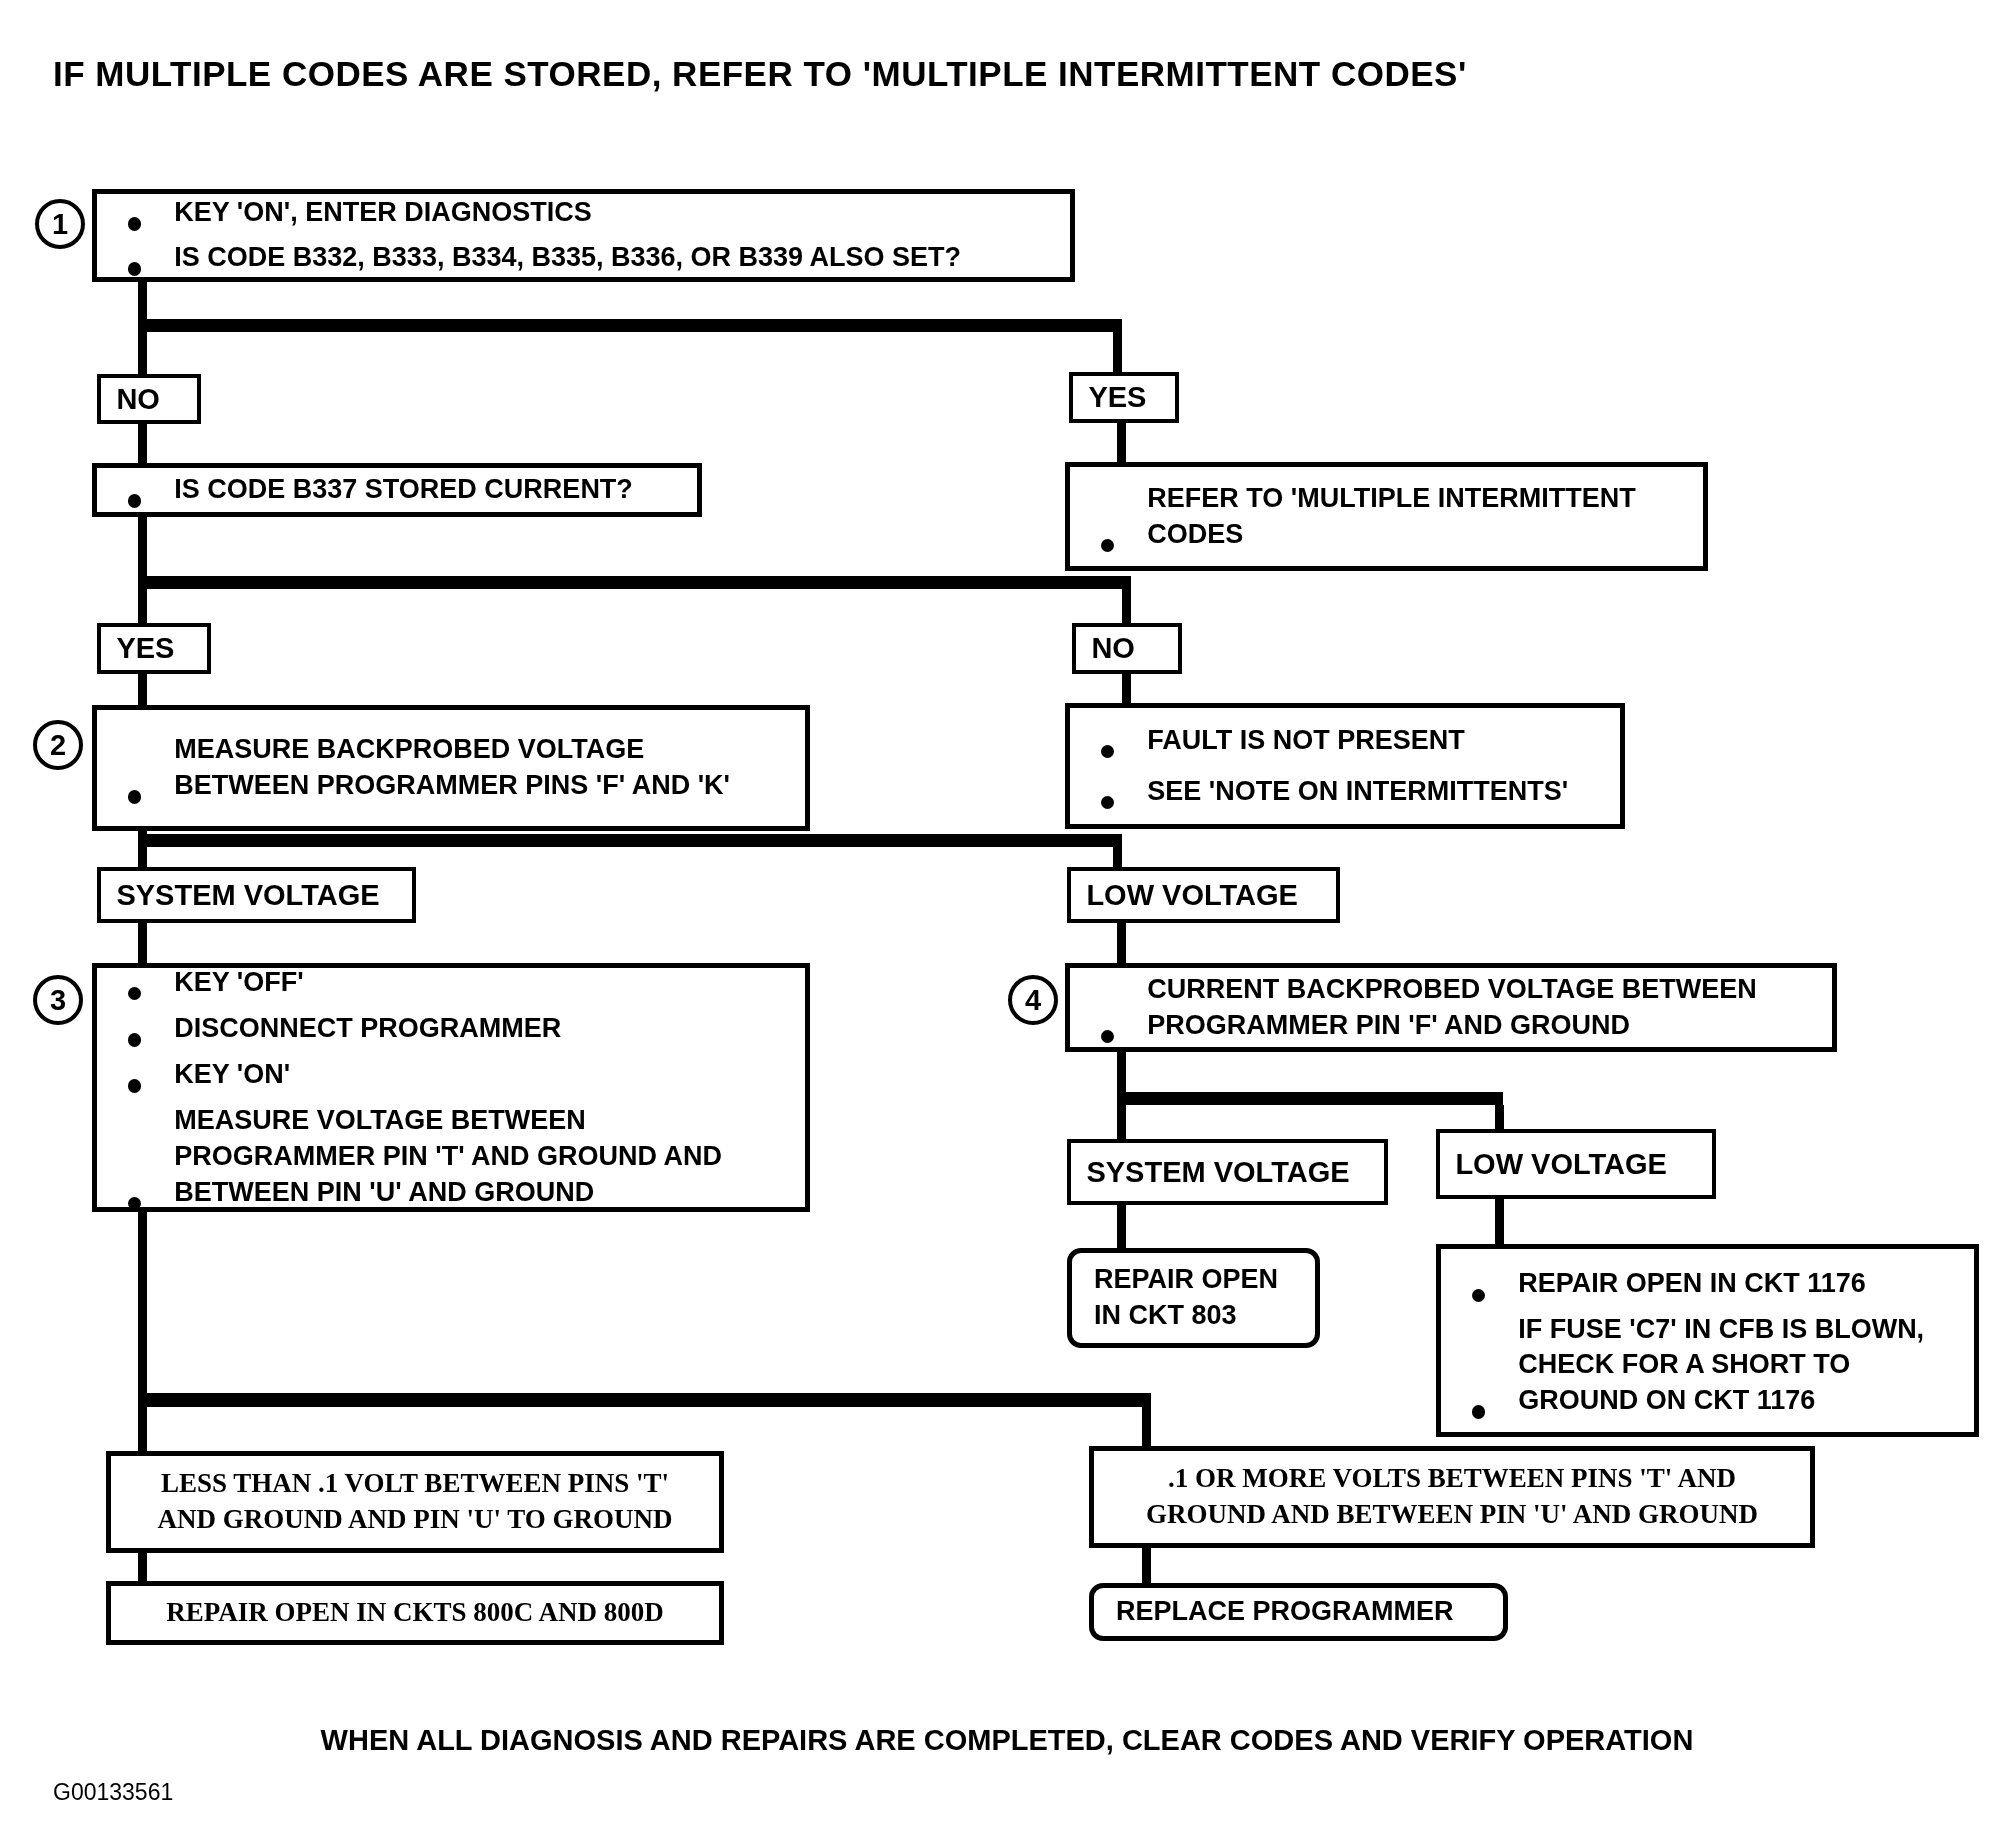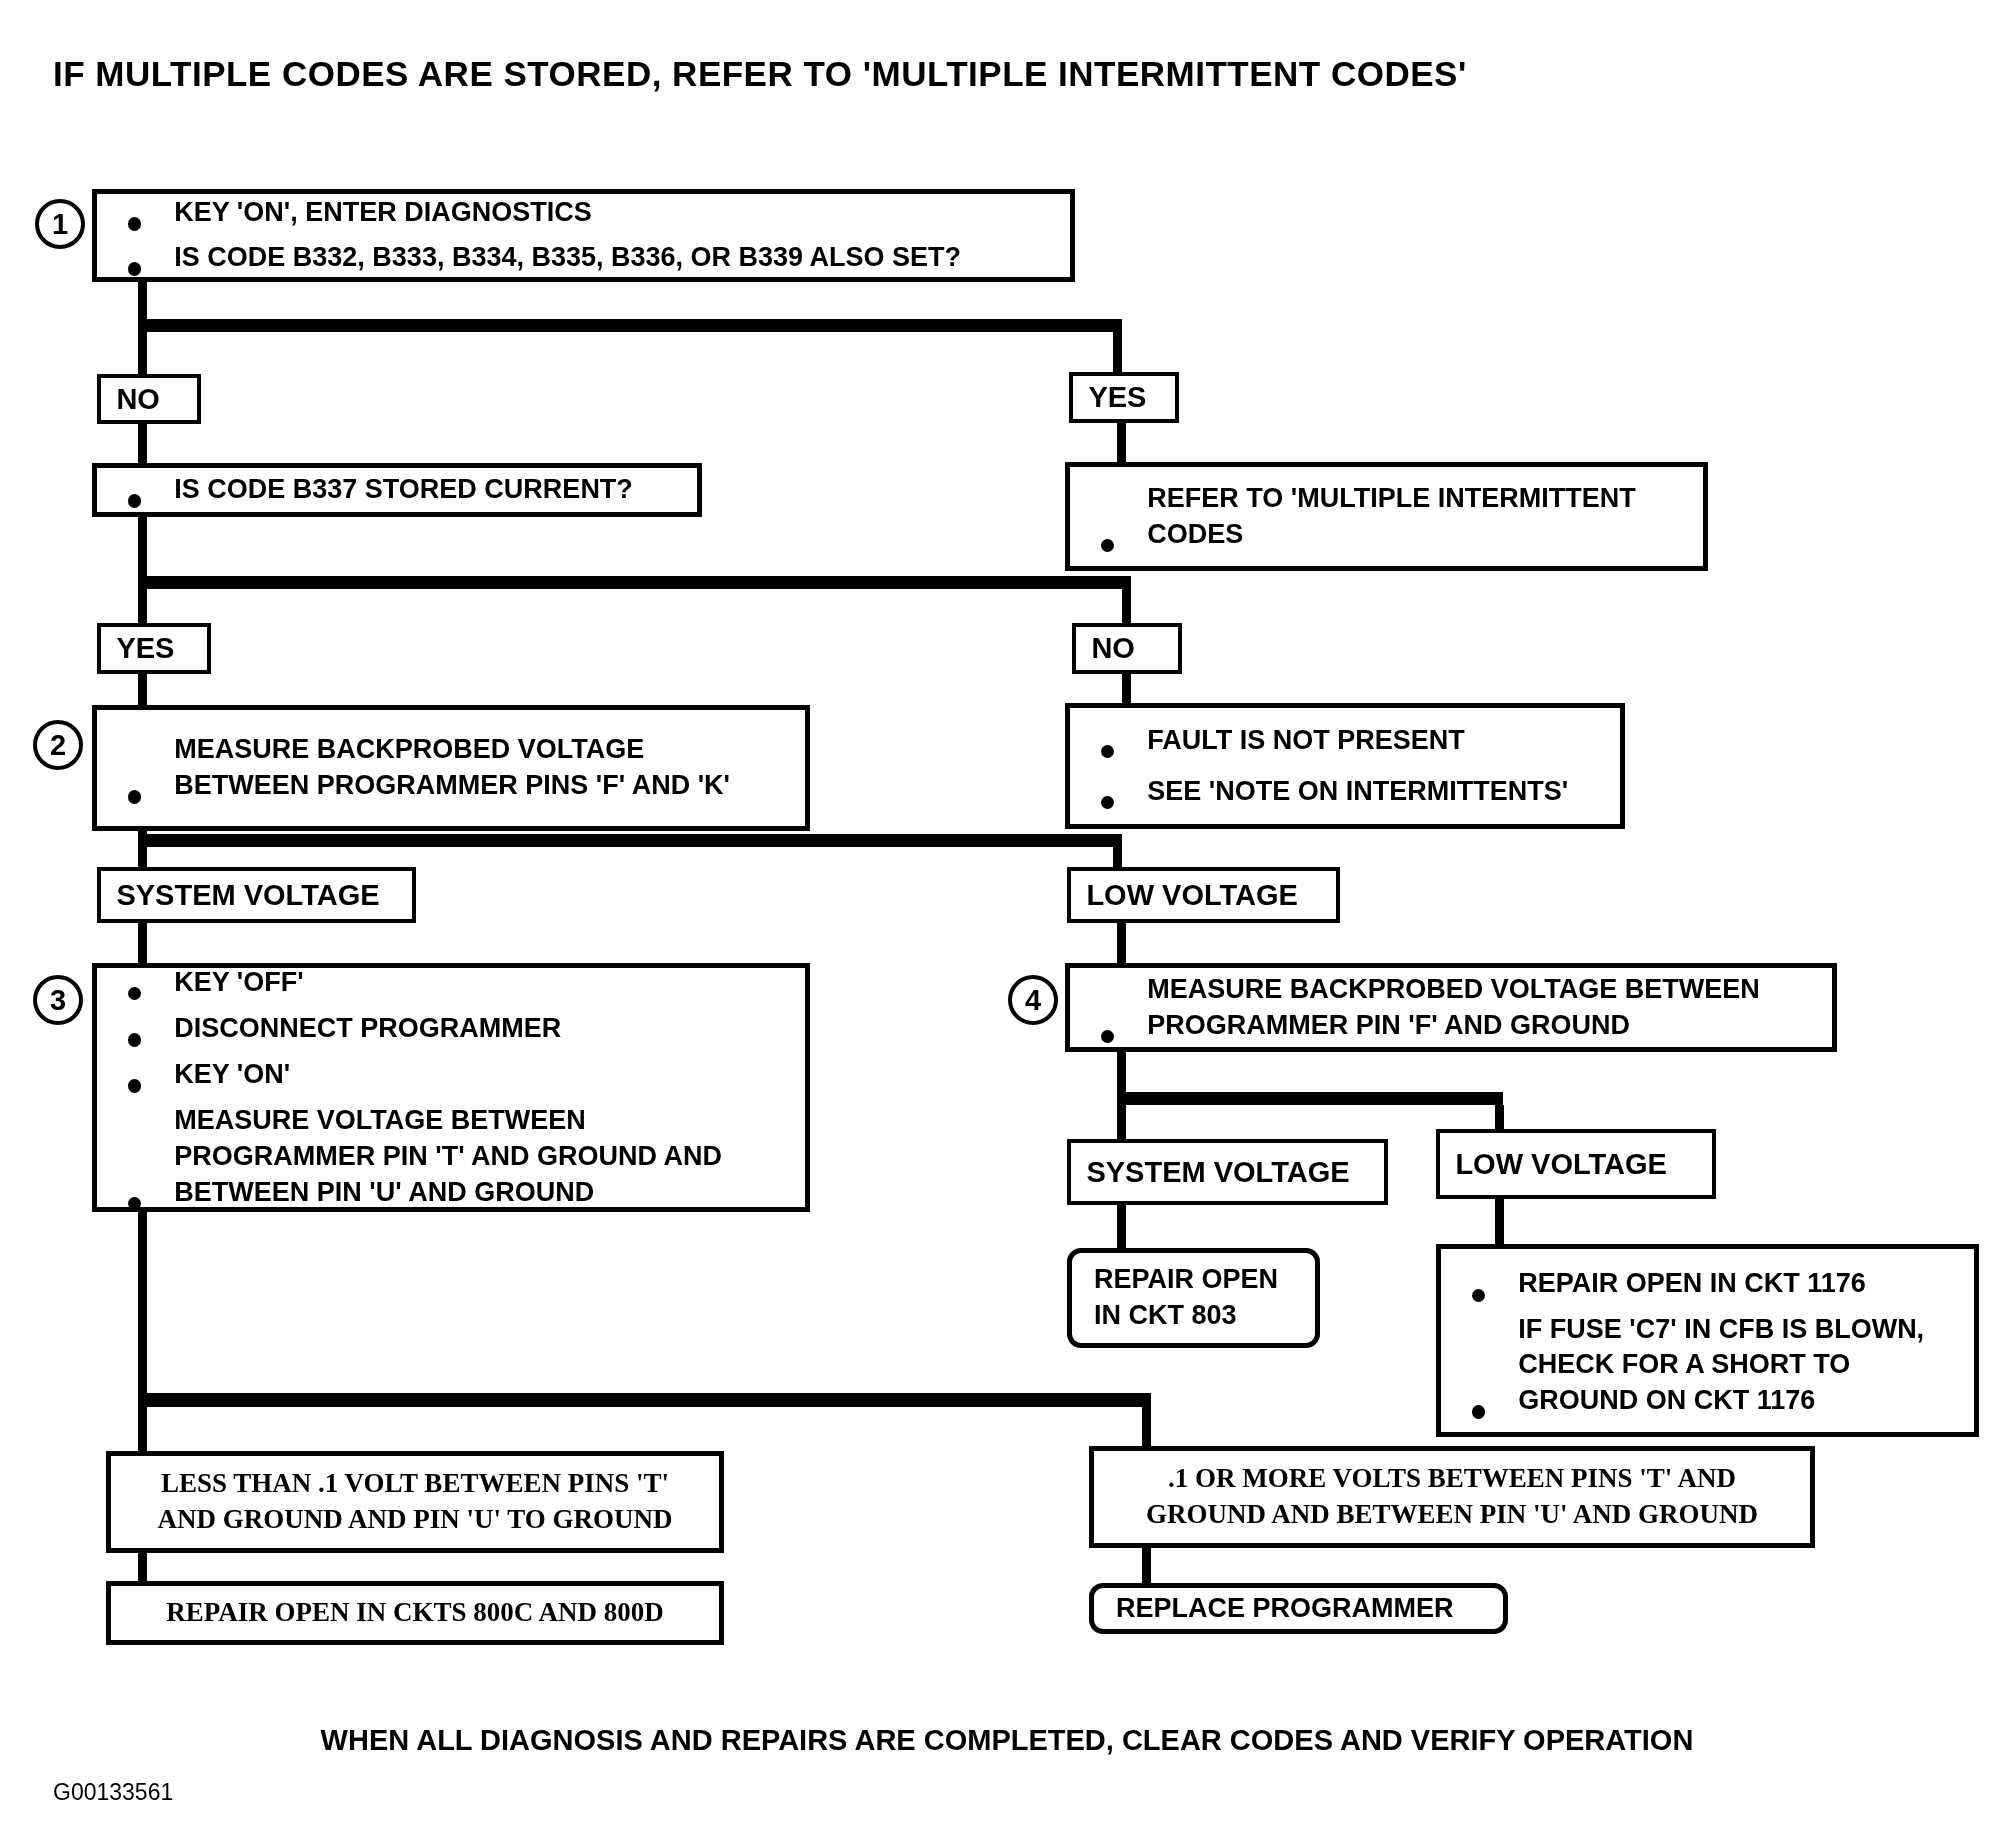--- a/index.html
+++ b/index.html
@@ -225,21 +225,21 @@
       <span class="dot"></span>
       <span class="txt">MEASURE VOLTAGE BETWEEN
 PROGRAMMER PIN 'T' AND GROUND AND
 BETWEEN PIN 'U' AND GROUND</span>
     </div>
   </div>
 
   <div class="box" style="left:1065px; top:963px; width:772px; height:89px;">
     <div class="row">
       <span class="dot"></span>
-      <span class="txt">MEASURE BACKPROBED VOLTAGE BETWEEN
+      <span class="txt">CURRENT BACKPROBED VOLTAGE BETWEEN
 PROGRAMMER PIN 'F' AND GROUND</span>
     </div>
   </div>
 
   <div class="lbl" style="left:1067px; top:1139px; width:321px; height:66px;">
     <span>SYSTEM VOLTAGE</span>
   </div>
   <div class="lbl" style="left:1436px; top:1129px; width:280px; height:70px;">
     <span>LOW VOLTAGE</span>
   </div>
@@ -269,21 +269,21 @@
 
   <div class="plain center" style="left:1089px; top:1446px; width:726px; height:102px;">
     <span style="text-align:center;">.1 OR MORE VOLTS BETWEEN PINS 'T' AND
 GROUND AND BETWEEN PIN 'U' AND GROUND</span>
   </div>
 
   <div class="plain center" style="left:106px; top:1581px; width:618px; height:64px;">
     <span>REPAIR OPEN IN CKTS 800C AND 800D</span>
   </div>
 
-  <div class="plain leftpad" style="left:1089px; top:1583px; width:419px; height:51px;text-align:center;">
+  <div class="plain leftpad" style="left:1089px; top:1583px; width:419px; height:58px;text-align:center;">
     <span>REPLACE PROGRAMMER</span>
   </div>
 
   <div class="footer">WHEN ALL DIAGNOSIS AND REPAIRS ARE COMPLETED, CLEAR CODES AND VERIFY OPERATION</div>
   <div class="figure-id">G00133561</div>
 
 </div>
 
 
 </body></html>

